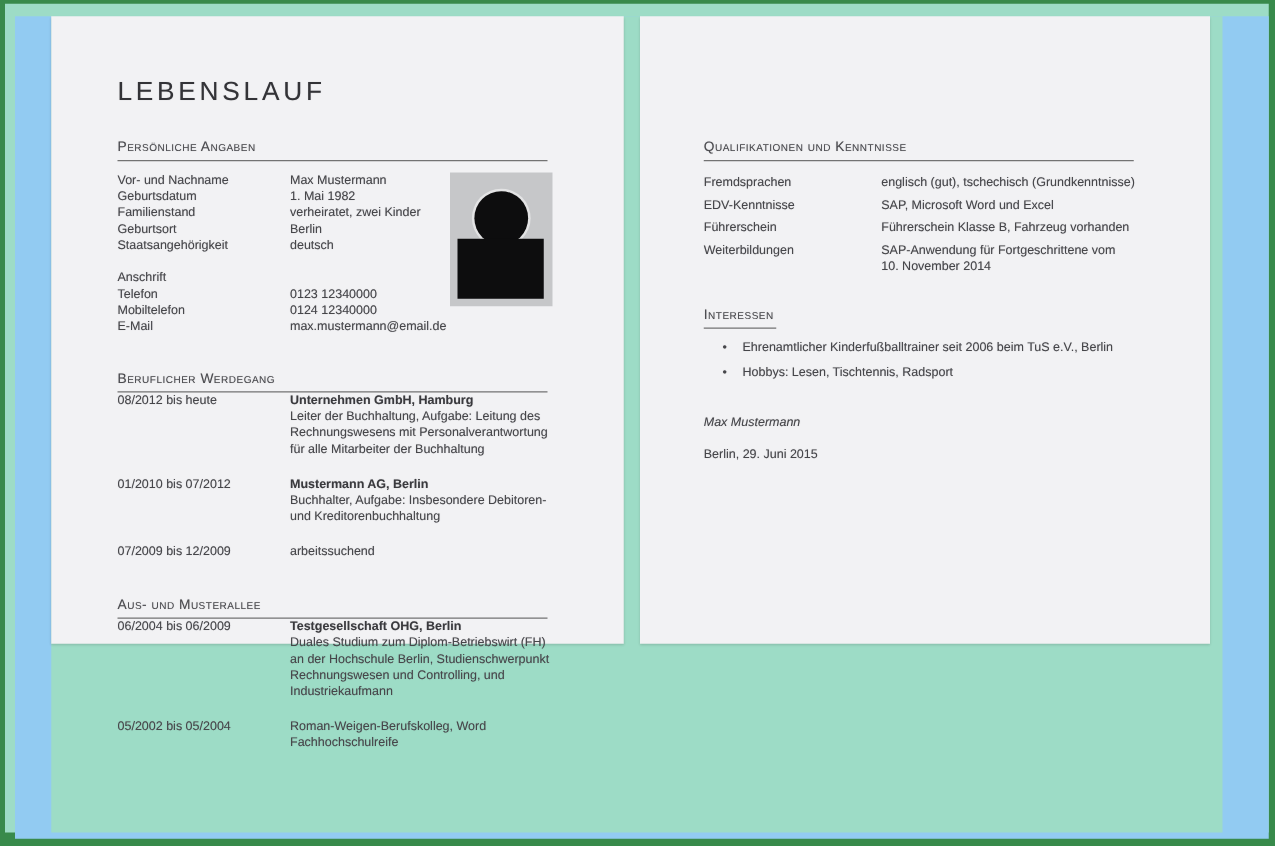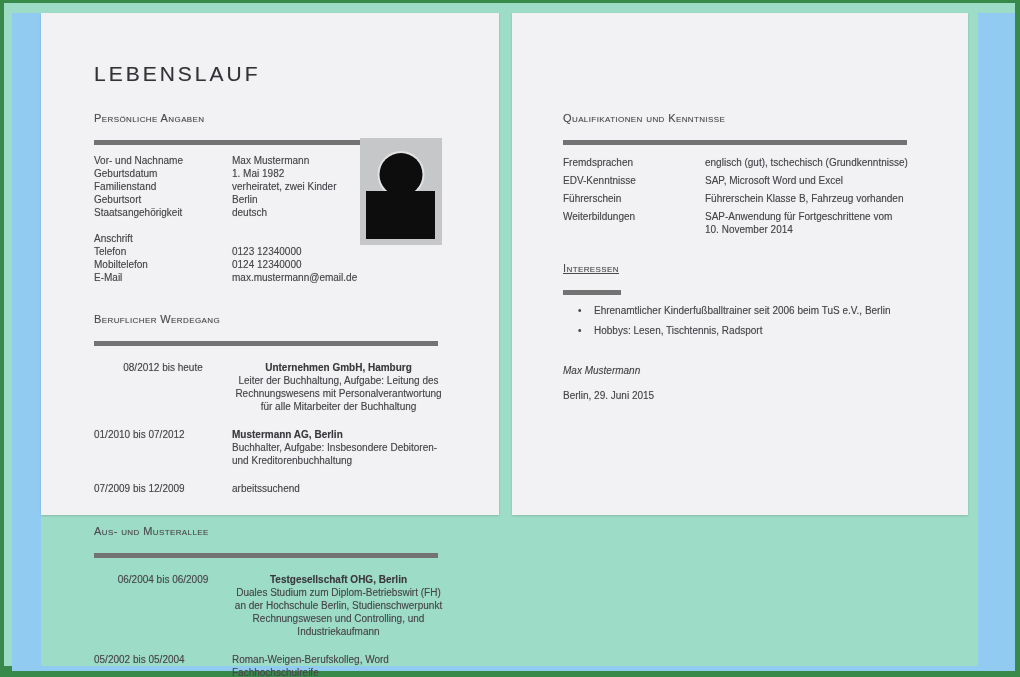--- a/index.html
+++ b/index.html
@@ -18,35 +18,35 @@
     box-shadow:0 1px 2px rgba(0,0,0,.15);
     text-shadow:0 0 .7px rgba(90,90,95,.45);
   }
   .page-left  { left:0;     width:458px; padding:50px 20px 0 53px; }
   .page-right { left:471px; width:456px; padding:99px 60px 0 51px; }
 
   .title { font-size:21px; line-height:22px; letter-spacing:3px; font-weight:400; color:#333337; }
 
   .sec-heading {
     font-variant:small-caps; font-size:11px; line-height:12px; letter-spacing:.4px;
-    color:#4c4c50; border-bottom:5px solid #737373; padding-bottom:16px; width:344px;
+    color:#4c4c50; border-bottom:1px solid #737373; padding-bottom:4px; width:344px;
   }
   .sec-heading.fit { width:fit-content; padding-right:2px; }
 
   .row { display:flex; }
   .lbl { width:138px; flex:none; }
   .page-right .lbl { width:142px; }
   .val { flex:1; }
 
   .mt27 { margin-top:27px; } .mt29 { margin-top:29px; } .mt30 { margin-top:30px; }
-  .mt26 { margin-top:26px;text-decoration:underline; } .mt13 { margin-top:13px; } .mt11 { margin-top:11px; }
+  .mt26 { margin-top:26px; } .mt13 { margin-top:13px; } .mt11 { margin-top:11px; }
   .mt9  { margin-top:9px; }
 
   .entry { display:flex; margin-top:15px; }
-  .entry.first { margin-top:15px;text-align:center; }
+  .entry.first { margin-top:0; }
   .entry .date { width:138px; flex:none; }
   .entry .details { width:213px; }
   .company { font-weight:bold; color:#3a3a3e; }
 
   .photo { position:absolute; left:319px; top:125px; width:82px; height:107px; background:#c6c7c9; }
   .photo .head {
     position:absolute; left:50%; top:15px; transform:translateX(-50%);
     width:43px; height:43px; background:#0d0d0e; border-radius:50%;
     box-shadow:0 0 0 2px rgba(255,255,255,.5);
   }

